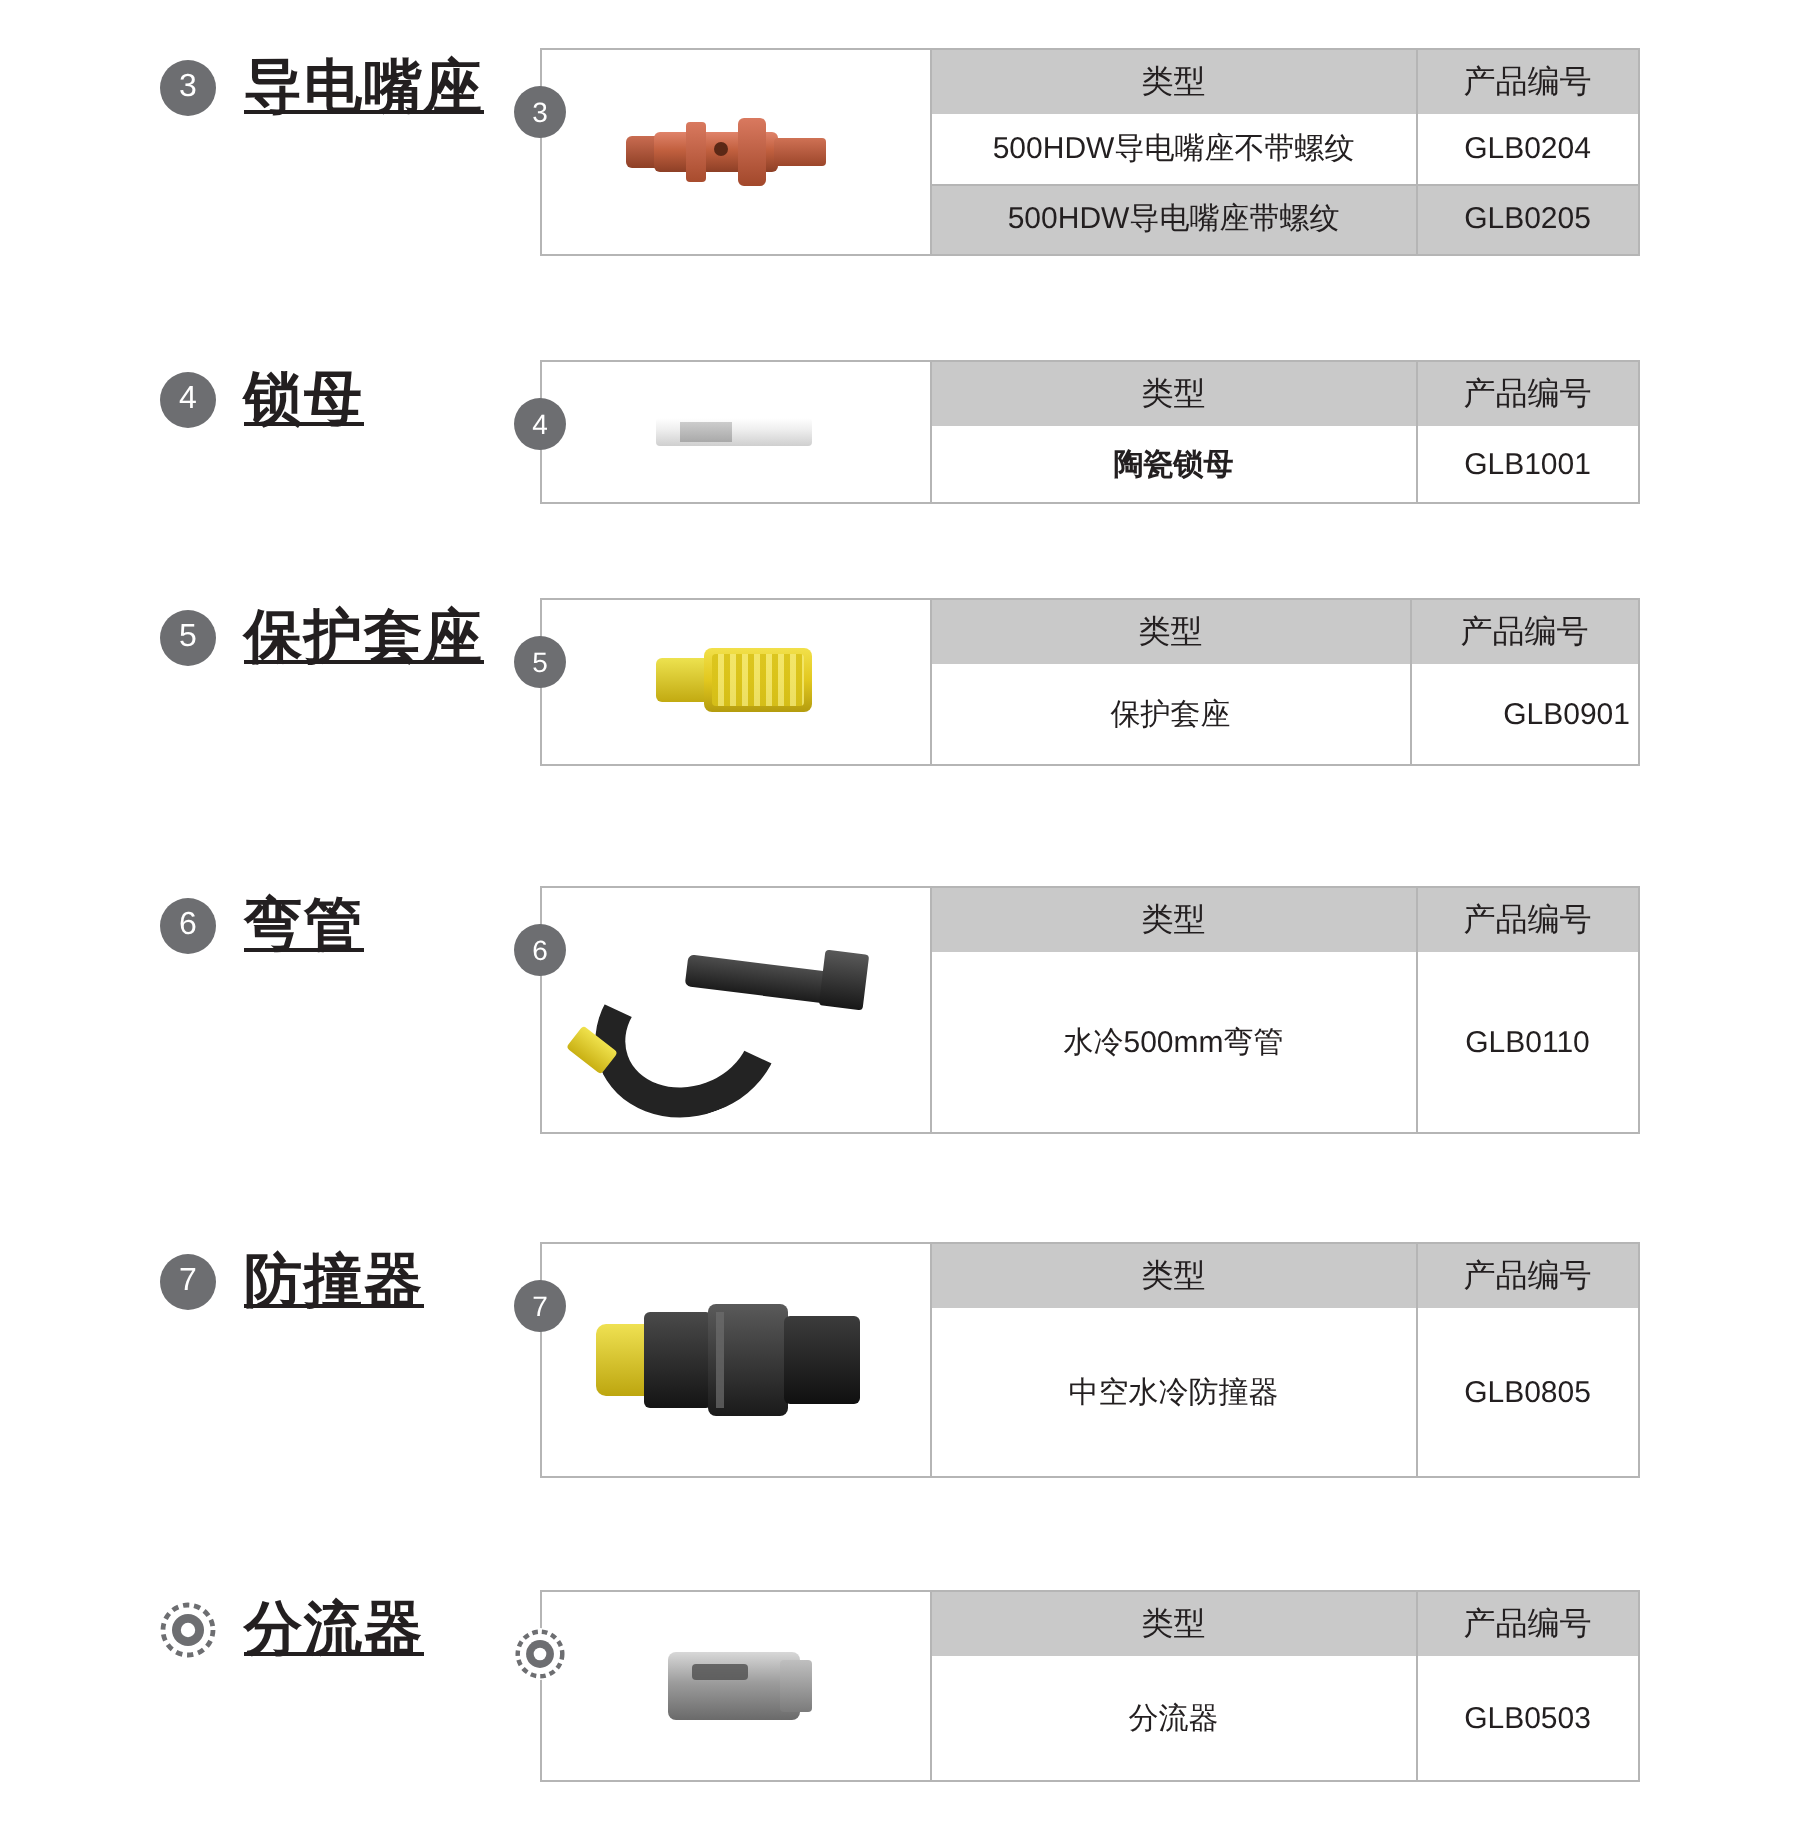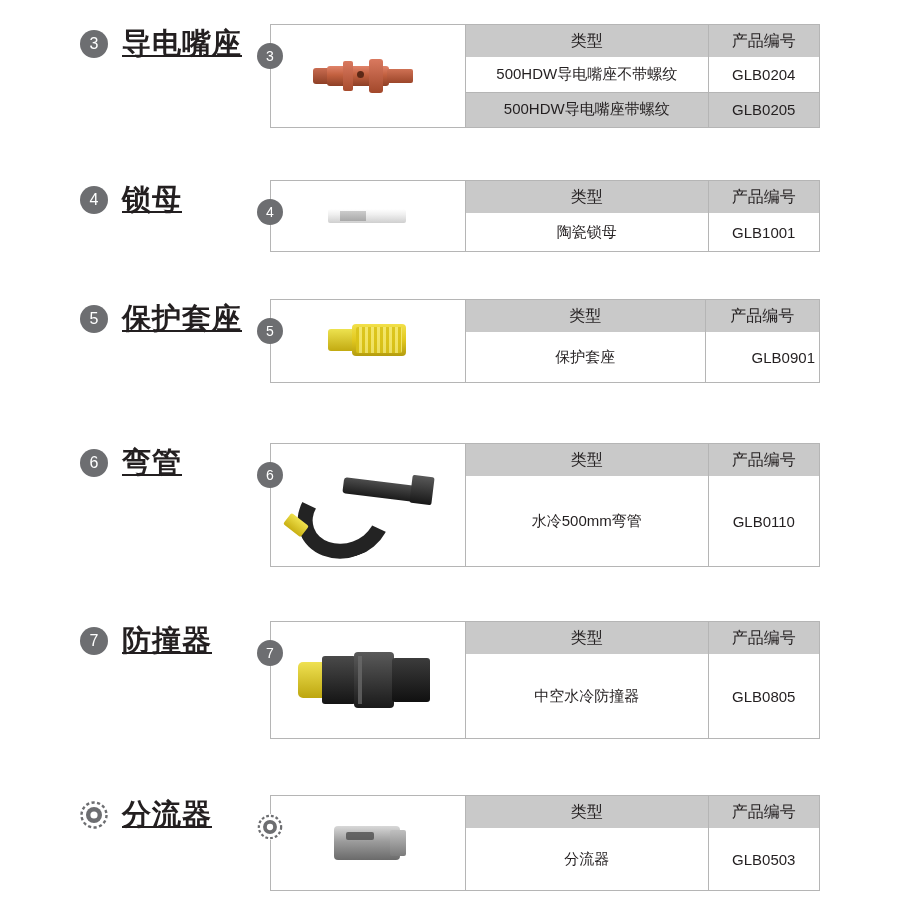--- a/index.html
+++ b/index.html
@@ -329,21 +329,21 @@
       </div>
       <table class="spec">
         <thead>
           <tr>
             <td class="col-type">类型</td>
             <td class="col-code">产品编号</td>
           </tr>
         </thead>
         <tbody>
           <tr>
-            <td style="height:38px;">陶瓷锁母</td>
+            <td style="height:38px;font-weight:bold;">陶瓷锁母</td>
             <td style="height:38px;">GLB1001</td>
           </tr>
         </tbody>
       </table>
     </div>
   </div>
 
   <div class="section" style="top:299px;">
     <div class="label-block">
       <div class="badge">5</div>

